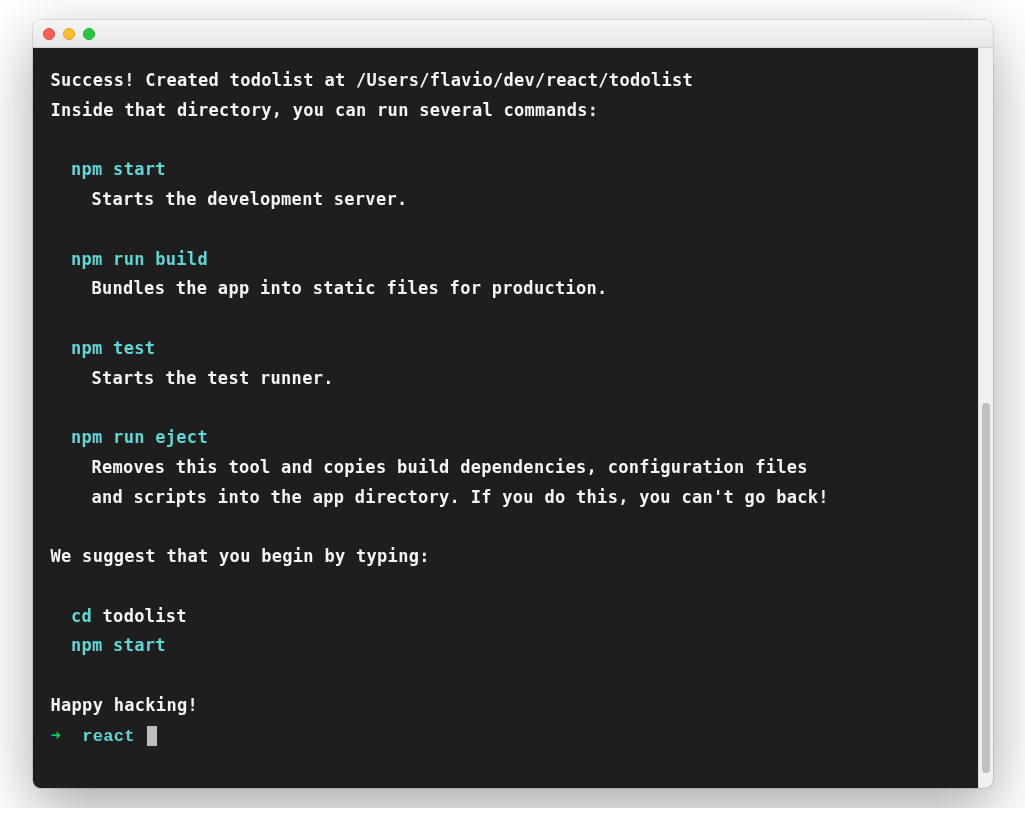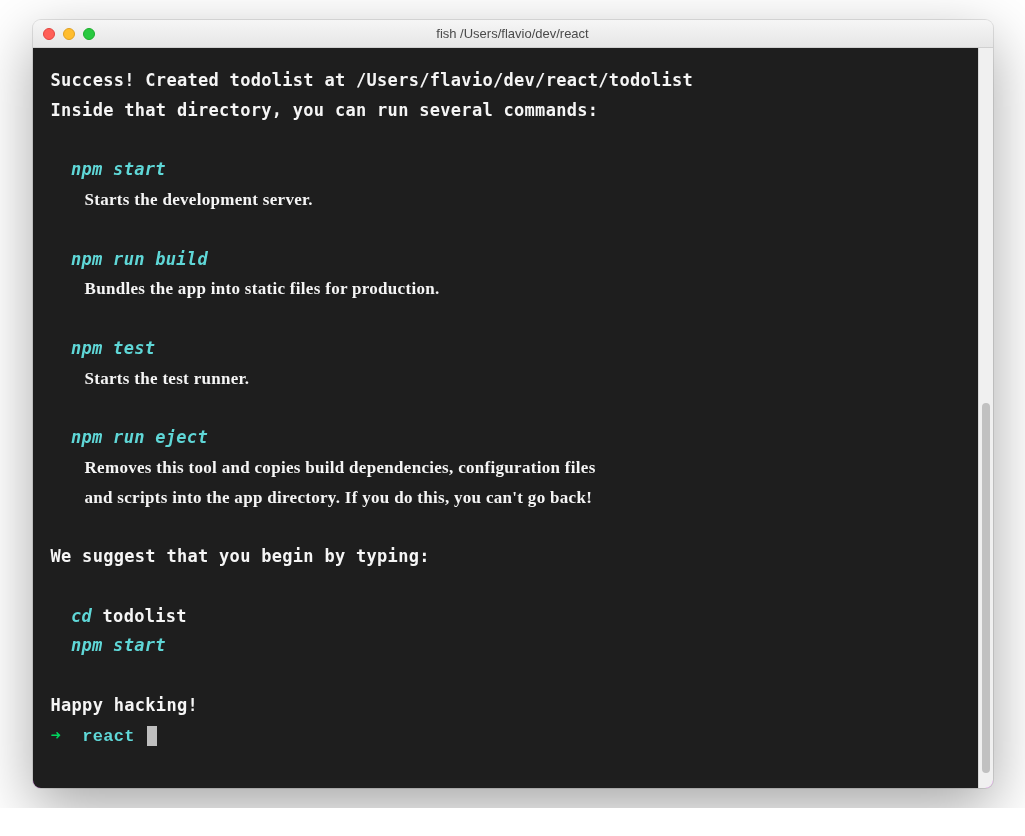--- a/index.html
+++ b/index.html
@@ -77,46 +77,45 @@
     }
     .scrollbar-thumb {
       position: absolute;
       left: 3px;
       right: 3px;
       top: 48%;
       height: 50%;
       background: #c1c1c1;
       border-radius: 4px;
     }
-    .cyan { color: #5fd7d7; font-style: italic; }
+    .cyan { color: #5fd7d7; }
     .green-arrow { color: #00d75f; font-weight: bold; }
     .prompt-path { color: #5fd7d7; font-family: Liberation Mono, monospace; }
     .cursor {
       display: inline-block;
       width: 10px;
       height: 20px;
       background: #bfbfbf;
       vertical-align: middle;
       margin-left: 2px;
     }
     .line { display: block; }
     .indent1 { padding-left: 2ch; }
-    .indent2 { padding-left: 4ch; font-family: Liberation Serif, serif; }
+    .indent2 { padding-left: 4ch; }
   </style>
 </head>
 <body>
 
 <div class="window">
   <div class="titlebar">
     <div class="traffic-lights">
       <div class="traffic-light tl-close"></div>
       <div class="traffic-light tl-min"></div>
       <div class="traffic-light tl-max"></div>
     </div>
-    <div class="window-title">fish  /Users/flavio/dev/react</div>
   </div>
   <div class="terminal-wrapper">
     <div class="terminal"><span class="line">Success! Created todolist at /Users/flavio/dev/react/todolist</span><span class="line">Inside that directory, you can run several commands:</span><span class="line">&nbsp;</span><span class="line indent1 cyan">npm start</span><span class="line indent2">Starts the development server.</span><span class="line">&nbsp;</span><span class="line indent1 cyan">npm run build</span><span class="line indent2">Bundles the app into static files for production.</span><span class="line">&nbsp;</span><span class="line indent1 cyan">npm test</span><span class="line indent2">Starts the test runner.</span><span class="line">&nbsp;</span><span class="line indent1 cyan">npm run eject</span><span class="line indent2">Removes this tool and copies build dependencies, configuration files</span><span class="line indent2">and scripts into the app directory. If you do this, you can't go back!</span><span class="line">&nbsp;</span><span class="line">We suggest that you begin by typing:</span><span class="line">&nbsp;</span><span class="line indent1"><span class="cyan">cd</span><span> todolist</span></span><span class="line indent1 cyan">npm start</span><span class="line">&nbsp;</span><span class="line">Happy hacking!</span><span class="line"><span class="green-arrow">➜</span>  <span class="prompt-path">react</span> <span class="cursor"></span></span></div>
     <div class="scrollbar">
       <div class="scrollbar-thumb"></div>
     </div>
   </div>
 </div>
 
 </body></html>

